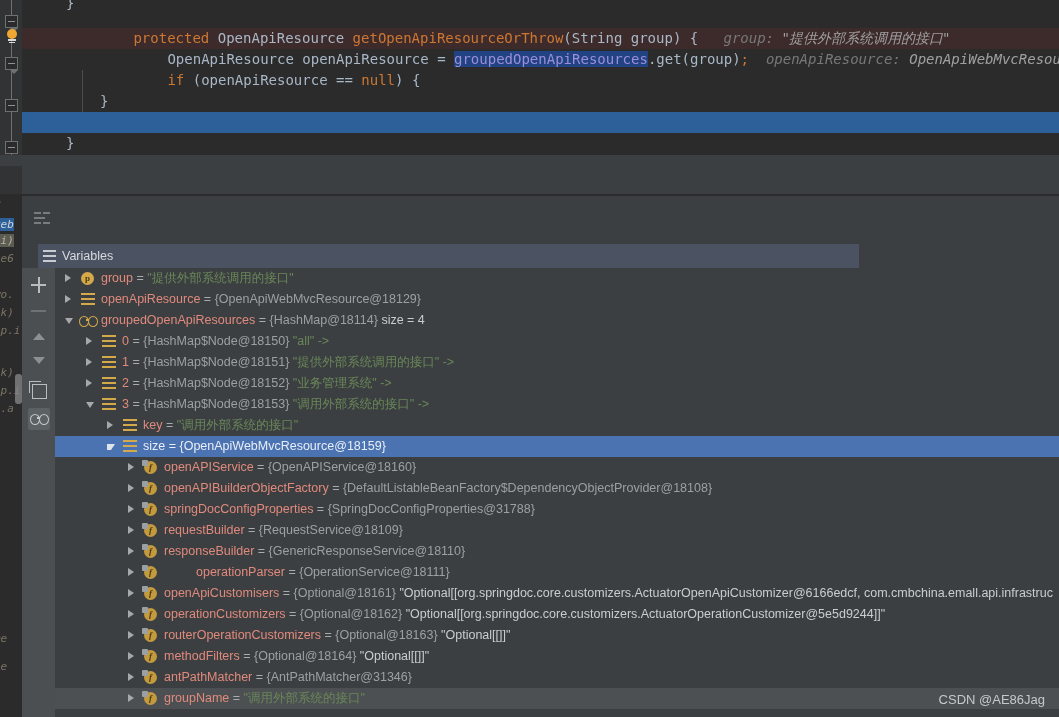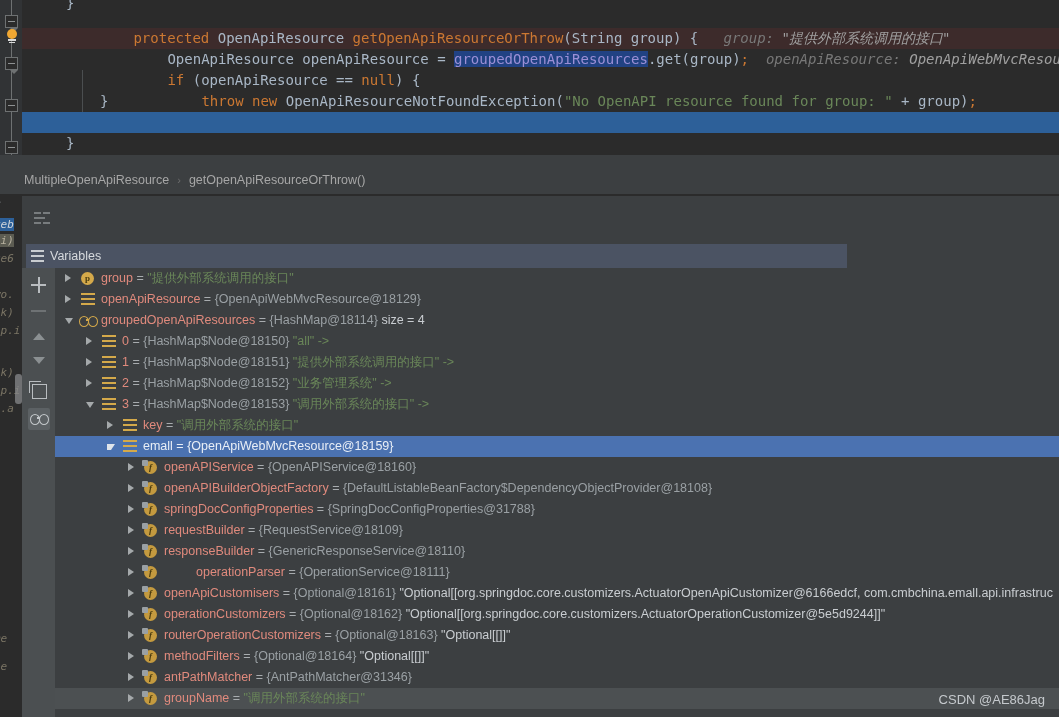--- a/index.html
+++ b/index.html
@@ -57,21 +57,21 @@
   .behind .bgray{position:absolute;left:-6px;background:#5c5c52;color:#b8b2a0;white-space:pre;}
   .behind .thumb{position:absolute;right:0;top:178px;width:7px;height:30px;background:#888a8c;border-radius:3px;opacity:.75;}
 
   
   .dbgstrip{position:absolute;left:22px;top:196px;width:1037px;height:48px;background:#3c3f41;}
   .lines-ic{position:absolute;left:12px;top:16px;width:16px;height:12px;}
   .lines-ic i{position:absolute;height:2px;background:#787c7e;display:block;}
 
   
   .varpanel{position:absolute;left:22px;top:244px;width:1037px;height:473px;background:#3c3f41;overflow:hidden;}
-  .varheader{position:absolute;left:4px;top:0;width:821px;height:24px;background:#4b5363;}
+  .varheader{position:absolute;left:16px;top:0;width:821px;height:24px;background:#4b5363;}
   .vh-ic{position:absolute;left:5px;top:6px;width:13px;height:12px;}
   .vh-ic i{position:absolute;left:0;height:2px;width:13px;background:#c8ccd0;display:block;}
   .varheader .vh-title{position:absolute;left:24px;top:0;line-height:24px;font-size:12.5px;color:#d6d9dd;}
 
   .vtoolcol{position:absolute;left:0;top:24px;width:33px;height:449px;background:#4b4f51;}
   .vtool{position:absolute;left:6px;width:22px;height:22px;}
   .vtool.active{background:#5c6164;border-radius:2px;}
 
   .plus,.minus{position:absolute;}
   .plus:before{content:"";position:absolute;left:3px;top:10px;width:15px;height:2px;background:#b9bdc0;}
@@ -162,36 +162,30 @@
       </div>
 
       <div class="cline" style="top:28px;left:78px;">
         <span class="t">OpenApiResource openApiResource = </span><span class="sel-ident">groupedOpenApiResources</span><span class="t">.get(group)</span><span class="k">;</span><span class="hint">  openApiResource: </span><span class="hintv">OpenApiWebMvcResource@18129</span>
       </div>
 
       <div class="cline" style="top:49px;left:78px;">
         <span class="k">if</span><span class="t"> (openApiResource == </span><span class="k">null</span><span class="t">) {</span>
       </div>
 
-      <div class="cline" style="top:70px;left:112px;">
-        <span class="k">throw new </span><span class="t">OpenApiResourceNotFoundException(</span><span class="s">"No OpenAPI resource found for group: "</span><span class="t"> + group)</span><span class="k">;</span>
-      </div>
 
       <div class="cline" style="top:91px;left:78px;"><span class="t">}</span></div>
 
 
       <div class="cline" style="top:133px;left:44px;"><span class="t">}</span></div>
     </div>
 
   </div>
 
   <div class="bc-left"></div>
-  <div class="breadcrumb">
-    <span class="crumb">MultipleOpenApiResource</span><span class="sep">›</span><span class="crumb" style="padding-left:0">getOpenApiResourceOrThrow()</span>
-  </div>
   <div class="topsep"></div>
 
   <div class="behind">
     <div class="bl" style="top:2px;color:#9aa0a4;">▼</div>
     <div class="bsel" style="top:22px;">veb</div>
     <div class="bgray" style="top:38px;">oi)</div>
     <div class="bl" style="top:56px;">нe6</div>
     <div class="bl" style="top:92px;">wo.</div>
     <div class="bl" style="top:110px;">(k)</div>
     <div class="bl" style="top:128px;">np.i</div>
@@ -319,21 +313,21 @@
           </span>
           <span style="position: absolute; left: 88px; top: 0px;"><span class="vname">key</span><span class="veq"> = </span><span class="vstr">"调用外部系统的接口"</span></span>
         </div>
         <div class="vrow sel" style="top: 168px;">
           <span class="arrow-d onsel" style="left: 52px;"></span>
           <span class="ic ic-list" style="left: 68px;">
             <i style="top:0"></i>
             <i style="top:5px"></i>
             <i style="top:10px"></i>
           </span>
-          <span style="position: absolute; left: 88px; top: 0px;"><span class="vname">emall</span><span class="veq"> = </span><span class="vval">{OpenApiWebMvcResource@18159}</span></span>
+          <span style="position: absolute; left: 88px; top: 0px;"><span class="vname">size</span><span class="veq"> = </span><span class="vval">{OpenApiWebMvcResource@18159}</span></span>
         </div>
         <div class="vrow" style="top: 189px;">
           <span class="arrow-r" style="left: 73px;"></span>
           <span class="ic-field" style="left: 89px;">f</span>
           <span style="position: absolute; left: 109px; top: 0px;"><span class="vname">openAPIService</span><span class="veq"> = </span><span class="vval">{OpenAPIService@18160}</span></span>
         </div>
         <div class="vrow" style="top: 210px;">
           <span class="arrow-r" style="left: 73px;"></span>
           <span class="ic-field" style="left: 89px;">f</span>
           <span style="position: absolute; left: 109px; top: 0px;"><span class="vname">openAPIBuilderObjectFactory</span><span class="veq"> = </span><span class="vval">{DefaultListableBeanFactory$DependencyObjectProvider@18108}</span></span>

